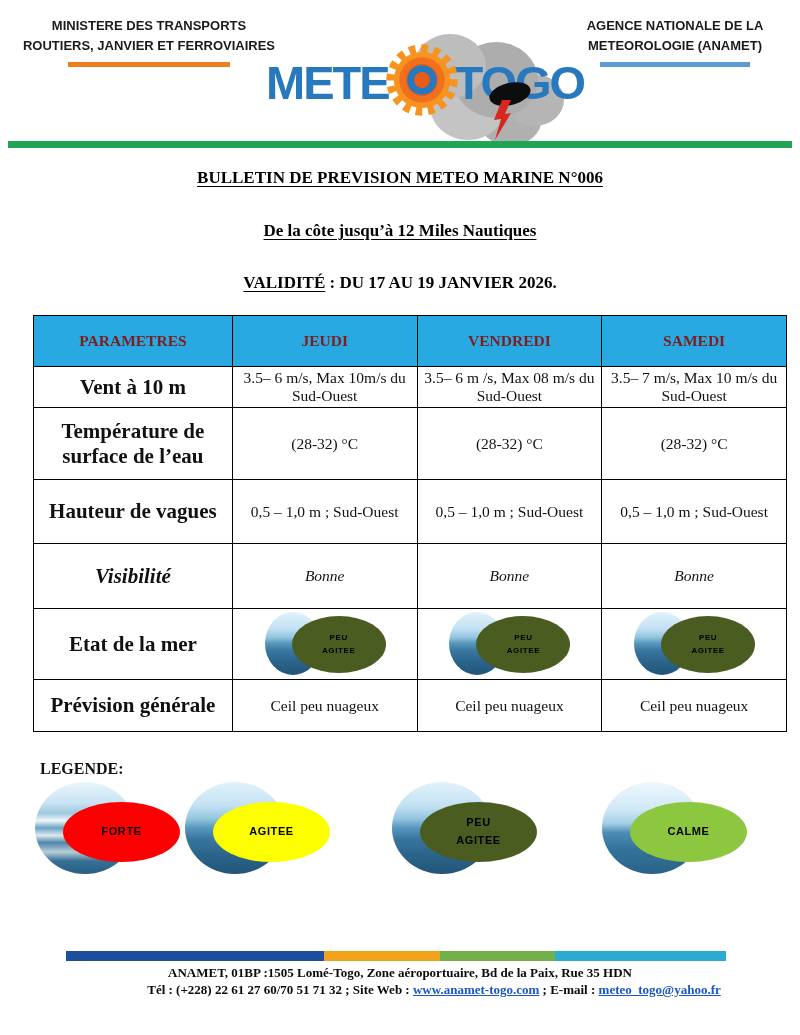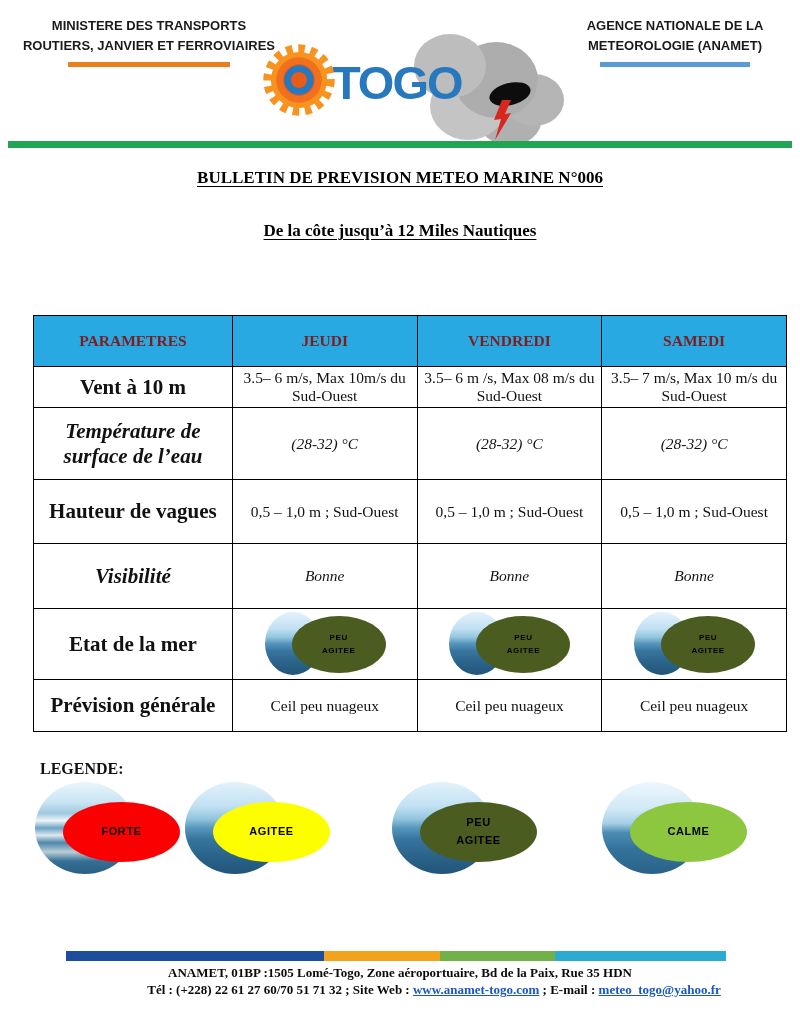--- a/index.html
+++ b/index.html
@@ -36,21 +36,21 @@
 
   
   .marine-table{position:absolute;top:315px;left:33px;width:754px;border-collapse:collapse;
                 table-layout:fixed;}
   .marine-table th,.marine-table td{border:1.6px solid #000;text-align:center;
                 vertical-align:middle;padding:2px 6px;overflow:hidden;}
   .marine-table th{font-size:15.5px;color:#7f1d1d;height:46px;}
   .col-param{width:197px;} .col-day{width:183px;}
   td.param{font-weight:bold;font-size:21px;}
   td.val{font-size:15.5px;}
-  .rh1{height:36px;} .rh2{height:72px;font-style:italic;} .rh3{height:64px;}
+  .rh1{height:36px;} .rh2{height:72px;} .rh3{height:64px;}
   .rh4{height:65px;font-style:italic;} .rh5{height:71px;} .rh6{height:52px;}
 
   
   .sea{position:relative;width:132px;height:64px;margin:0 auto;}
   .sea .ocean{position:absolute;left:6px;top:0;width:56px;height:63px;}
   .sea .state-oval{position:absolute;left:33px;top:4px;width:94px;height:57px;
         font-size:8px;}
   .ocean{border-radius:50%;
         background:linear-gradient(180deg,#e3f2fb 0%,#c2e1f3 26%,#93c5de 40%,
                    #5796bc 50%,#37759f 62%,#2a6288 82%,#215578 100%);}
@@ -87,20 +87,21 @@
 
   <div class="org-block ministry">
     <div>MINISTERE DES TRANSPORTS</div>
     <div>ROUTIERS, JANVIER ET FERROVIAIRES</div>
     <div class="org-bar" style="background-color: rgb(232, 128, 30);"></div>
   </div>
 
   <div class="logo">
     <div class="cloud"></div>
     <div class="logo-row">
+      <span>METE</span>
       <svg class="logo-sun" width="76" height="76" viewBox="-50 -50 100 100">
         <circle r="41" fill="none" stroke="#F7931E" stroke-width="12" stroke-dasharray="8.5 7.5"></circle>
         <circle r="37" fill="#F7931E"></circle>
         <circle r="30" fill="#F1701E"></circle>
         <circle r="21" fill="#E85C1A"></circle>
         <circle r="15" fill="none" stroke="#2878BE" stroke-width="9"></circle>
       </svg>
       <span>TOGO</span>
     </div>
     <svg class="blob-bolt" width="56" height="62" viewBox="0 0 56 62">
@@ -115,20 +116,23 @@
     <div class="org-bar" style="background-color: rgb(91, 155, 213);"></div>
   </div>
 
   <div class="divider" style="background-color: rgb(33, 164, 83);"></div>
 
   <div class="title t1">
     <span class="u">BULLETIN DE PREVISION METEO MARINE N°006</span>
   </div>
   <div class="title t2">
     <span class="u">De la côte jusqu’à 12 Miles Nautiques</span>
+  </div>
+  <div class="title t3">
+    <span class="u">VALIDITÉ</span><span> : DU 17 AU 19 JANVIER 2026.</span>
   </div>
 
   <table class="marine-table">
     <colgroup>
         <col class="col-param">
         <col class="col-day">
         <col class="col-day">
         <col class="col-day">
       </colgroup>
     <tbody>

